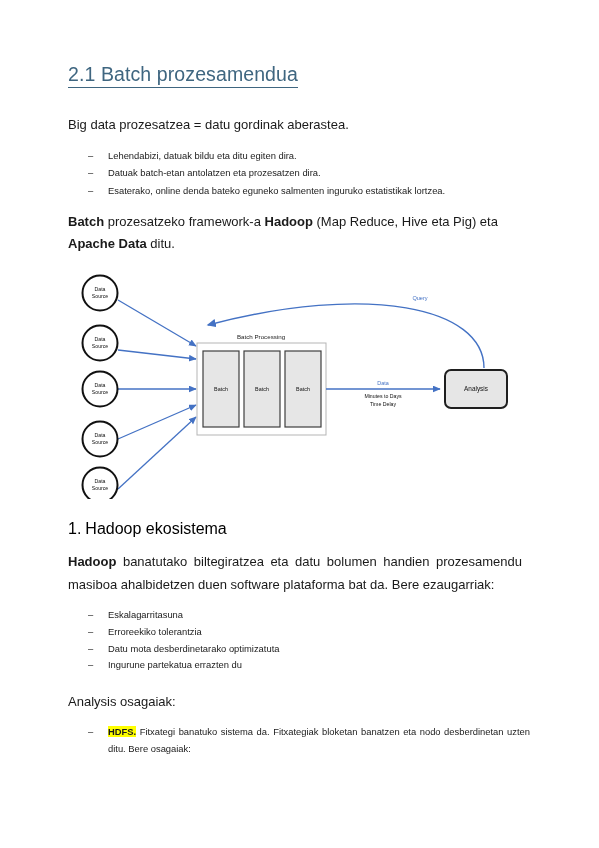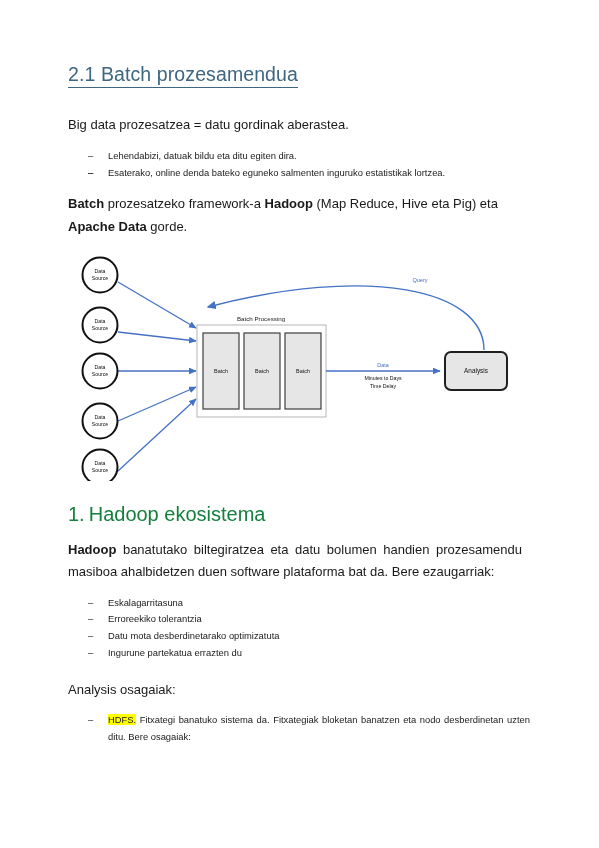--- a/index.html
+++ b/index.html
@@ -34,23 +34,23 @@
     font-weight: 400;
     color: #3f6680;
     margin: 0 0 26px 0;
     letter-spacing: 0.1px;
     border-bottom: 1.4px solid #3f6680;
     display: inline-block;
     padding-bottom: 1px;
     line-height: 1.25;
   }
   h2.doc-h2 {
-    font-size: 20px;
+    font-size: 16px;
     font-weight: 400;
-    color: #15803d;
+    color: #000000;
     margin: 15px 0 12px 0;
     line-height: 1.3;
   }
   h2.doc-h2 .num { margin-right: 4px; }
 
   p.para {
     font-size: 13px;
     line-height: 1.72;
     margin: 0 10px 11px 0;
     text-align: left;
@@ -77,21 +77,21 @@
   ul.dash-list.tight > li { margin-bottom: 0px; }
   ul.dash-list > li.wrap-item {
     line-height: 1.8;
     text-align: justify;
     padding-right: 2px;
   }
 
   b, .bold { font-weight: bold; }
   .hl {
     background: #ffff00;
-    font-weight: normal;
+    font-weight: bold;
   }
 
   .figure {
     position: relative;
     width: 464px;
     height: 232px;
     margin: 8px 0 20px 0;
   }
   .figure svg { display: block; }
 
@@ -103,25 +103,25 @@
 <div class="page">
   <div class="content">
 
     <h1 class="doc-h1">2.1 Batch prozesamendua</h1>
 
     <p class="para">Big data prozesatzea = datu gordinak aberastea.</p>
 
 
     <ul class="dash-list">
       <li><span class="dash">–</span><span>Lehendabizi, datuak bildu eta ditu egiten dira.</span></li>
-      <li><span class="dash">–</span></li>
+      <li><span class="dash">–</span><span>Datuak batch-etan antolatzen eta prozesatzen dira.</span></li>
       <li><span class="dash">–</span><span>Esaterako, online denda bateko eguneko salmenten inguruko estatistikak lortzea.</span></li>
     </ul>
 
-    <p class="para"><b>Batch</b><span> prozesatzeko framework-a </span><b>Hadoop</b><span> (Map Reduce, Hive eta Pig) eta </span><b>Apache Data</b><span> gorde.</span></p>
+    <p class="para"><b>Batch</b><span> prozesatzeko framework-a </span><b>Hadoop</b><span> (Map Reduce, Hive eta Pig) eta </span><b>Apache Data</b><span> ditu.</span></p>
 
     <div class="figure">
       <svg width="464" height="232" viewBox="0 0 464 232" xmlns="http://www.w3.org/2000/svg">
         <defs>
           <marker id="ah" markerWidth="7" markerHeight="7" refX="5.4" refY="2.6" orient="auto">
             <path d="M0,0 L6,2.6 L0,5.2 z" fill="#4472c4"></path>
           </marker>
           <marker id="ah2" markerWidth="8" markerHeight="8" refX="5.6" refY="3" orient="auto">
             <path d="M0,0 L6.6,3 L0,6 z" fill="#4472c4"></path>
           </marker>

